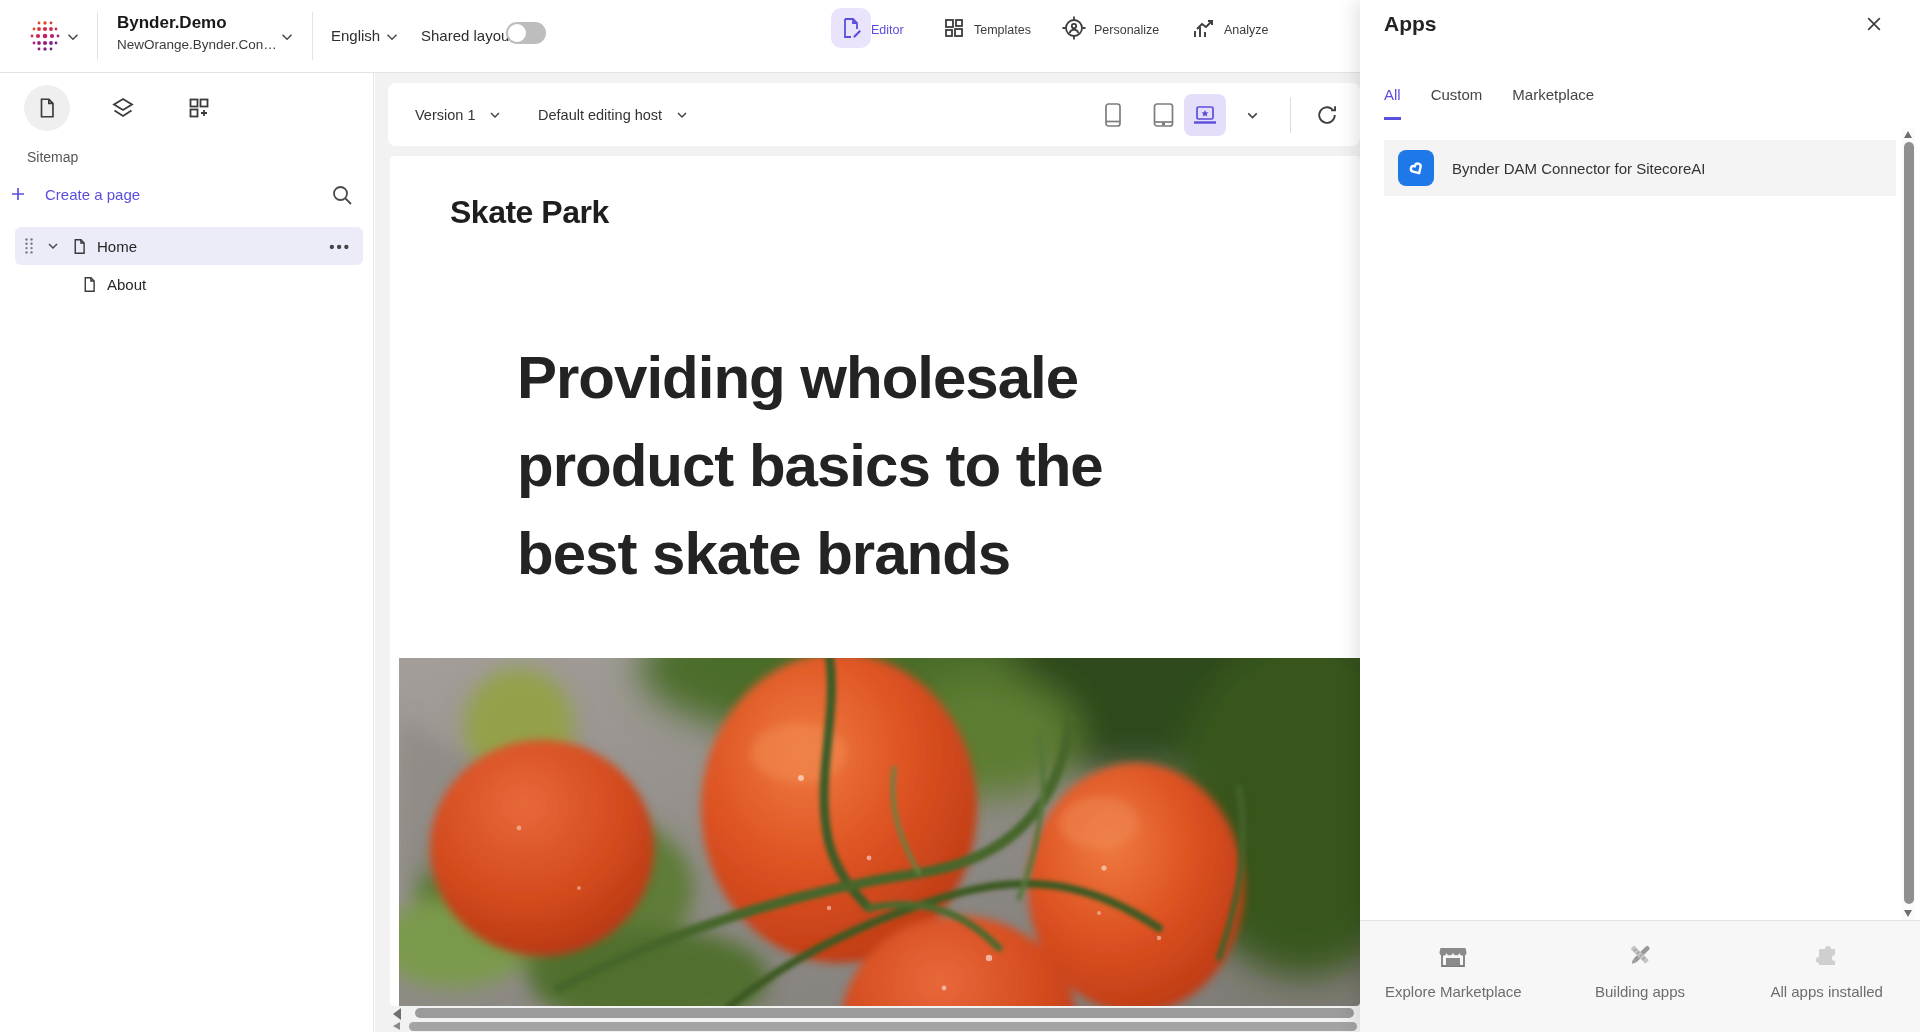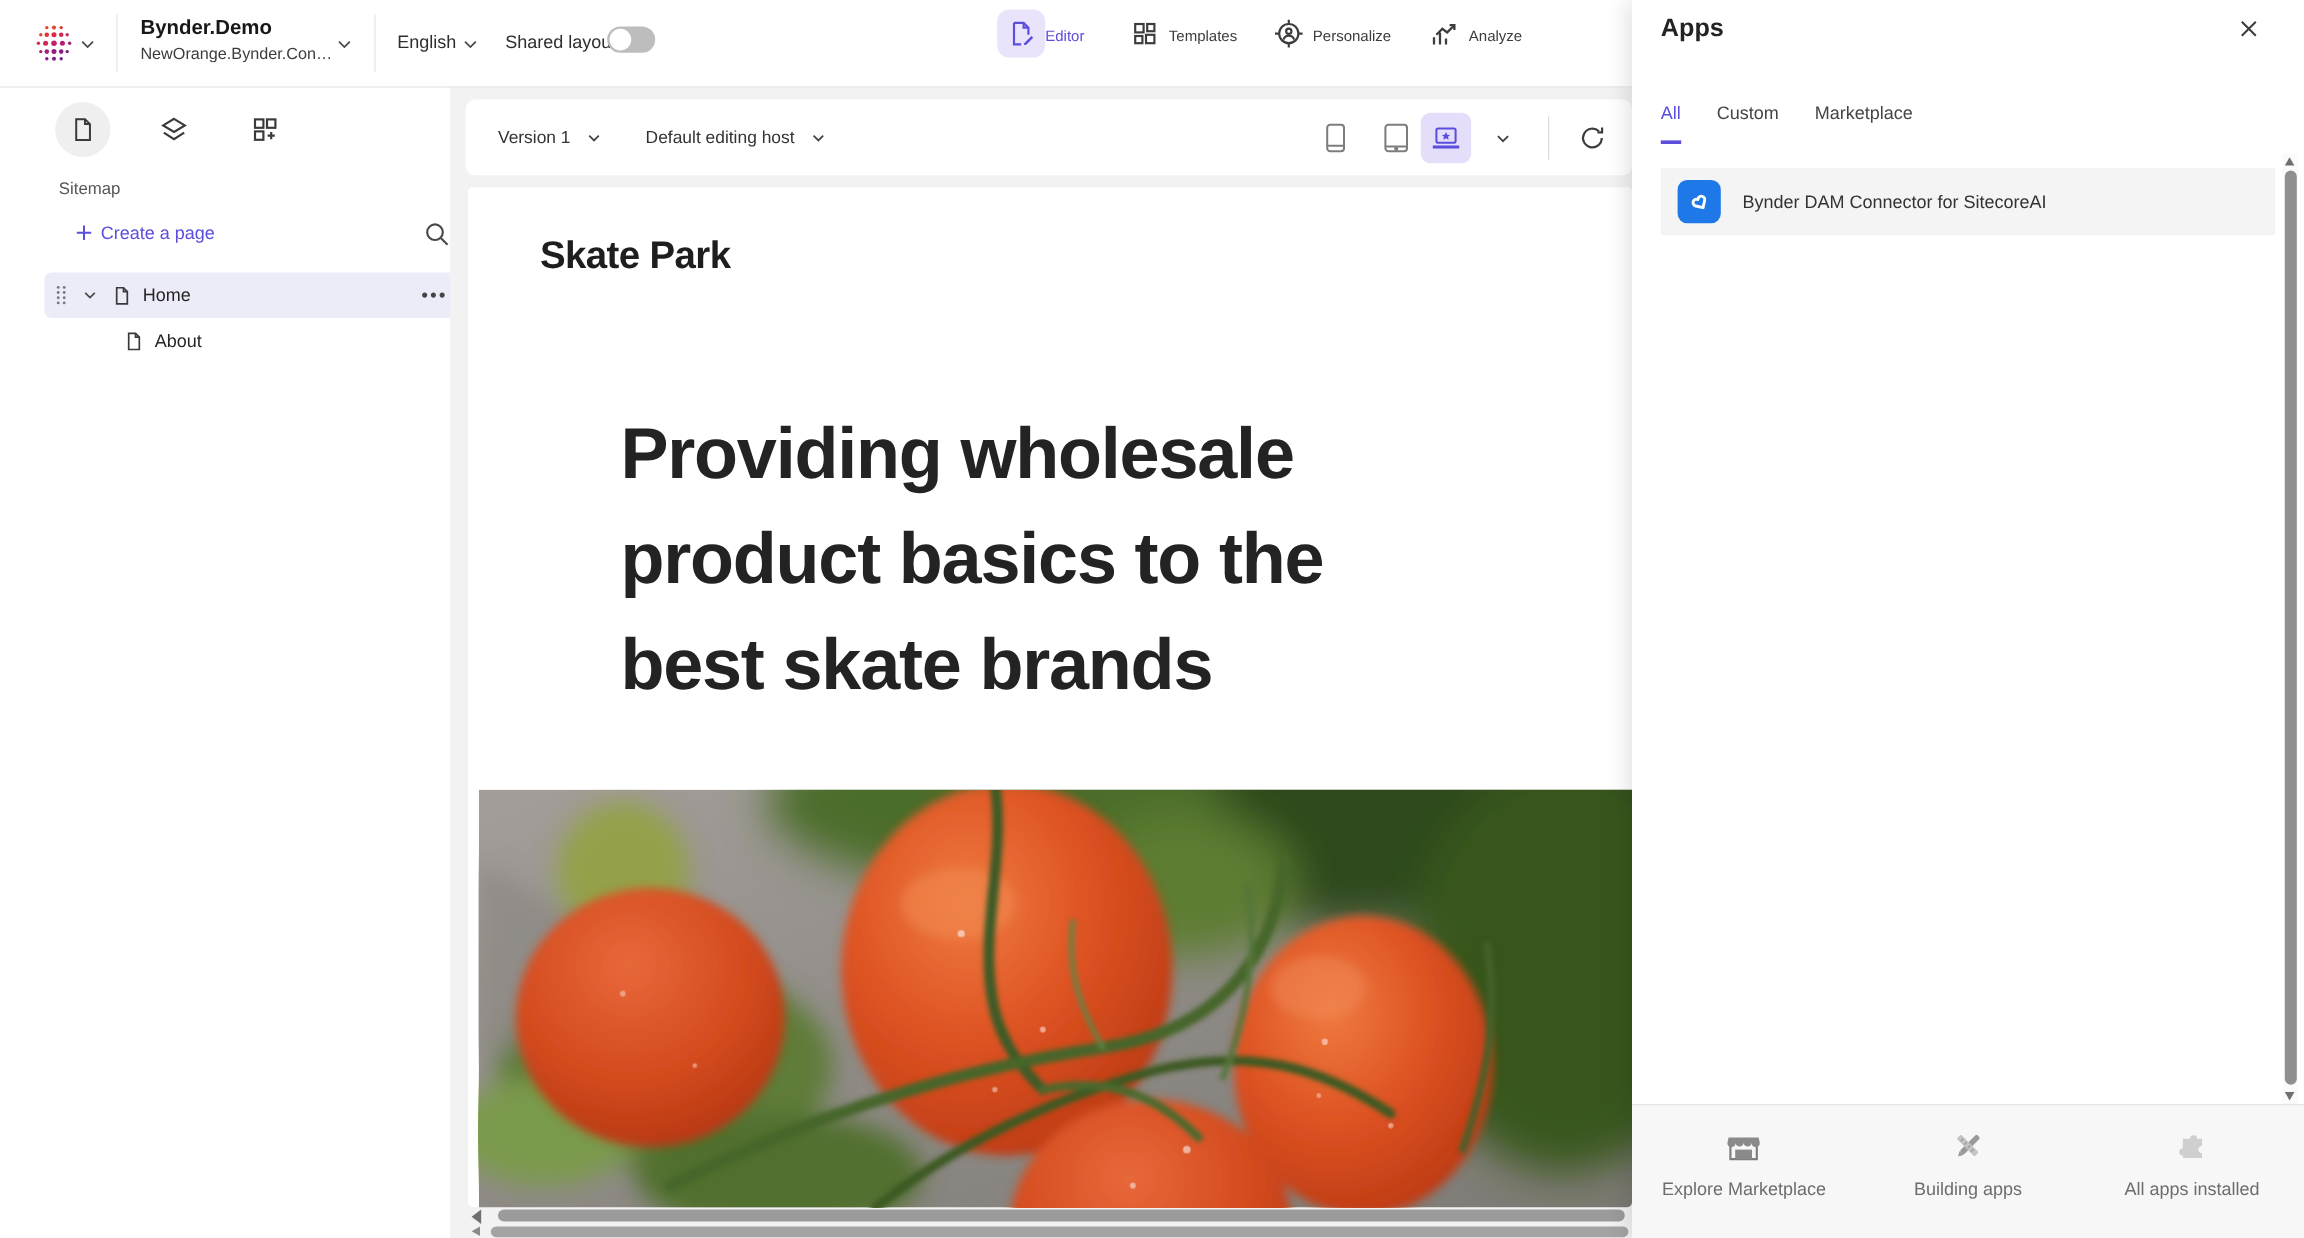--- a/index.html
+++ b/index.html
@@ -32,27 +32,27 @@
   .module .ml { font-size:12.5px; margin-top:3px; }
   .module.active .mi { background:#e9e4fb; }
   .module.active { color:#5b4edc; }
   .m-editor { left:831px; width:80px; }
   .m-templates { left:934px; width:102px; }
   .m-personalize { left:1054px; width:114px; }
   .m-analyze { left:1184px; width:94px; }
 
   
   .sidebar { position:absolute; left:0; top:73px; width:374px; height:959px; background:#fff;
-             border-right:1px solid #e6e6e6;margin-left:22px; }
+             border-right:1px solid #e6e6e6; }
   .side-tools { position:absolute; left:24px; top:12px; display:flex; align-items:center; gap:30px; }
   .tool-btn { width:46px; height:46px; border-radius:50%; display:flex; align-items:center;
               justify-content:center; color:#3a3a3a; cursor:pointer; }
   .tool-btn.active { background:#efefef; }
   .side-label { position:absolute; left:27px; top:76px; font-size:14px; color:#565656; }
-  .create-page { position:absolute; left:39px; top:112px; display:flex; align-items:center; gap:5px;
+  .create-page { position:absolute; left:9px; top:112px; display:flex; align-items:center; gap:18px;
                  color:#5b4edc; font-size:15px; cursor:pointer; }
   .side-search { position:absolute; left:330px; top:110px; width:24px; height:24px; color:#4a4a4a; cursor:pointer; }
   .tree { position:absolute; left:15px; top:154px; width:348px; }
   .tree-row { height:38px; display:flex; align-items:center; border-radius:6px; font-size:15px;
               color:#262626; cursor:pointer; position:relative; }
   .tree-row.selected { background:#ecebf8; }
   .tree-row .drag { margin-left:8px; color:#7a7a7a; }
   .tree-row .chev { margin-left:10px; color:#4a4a4a; }
   .tree-row .doc { margin-left:10px; color:#3a3a3a; }
   .tree-row .lbl { margin-left:9px; }

